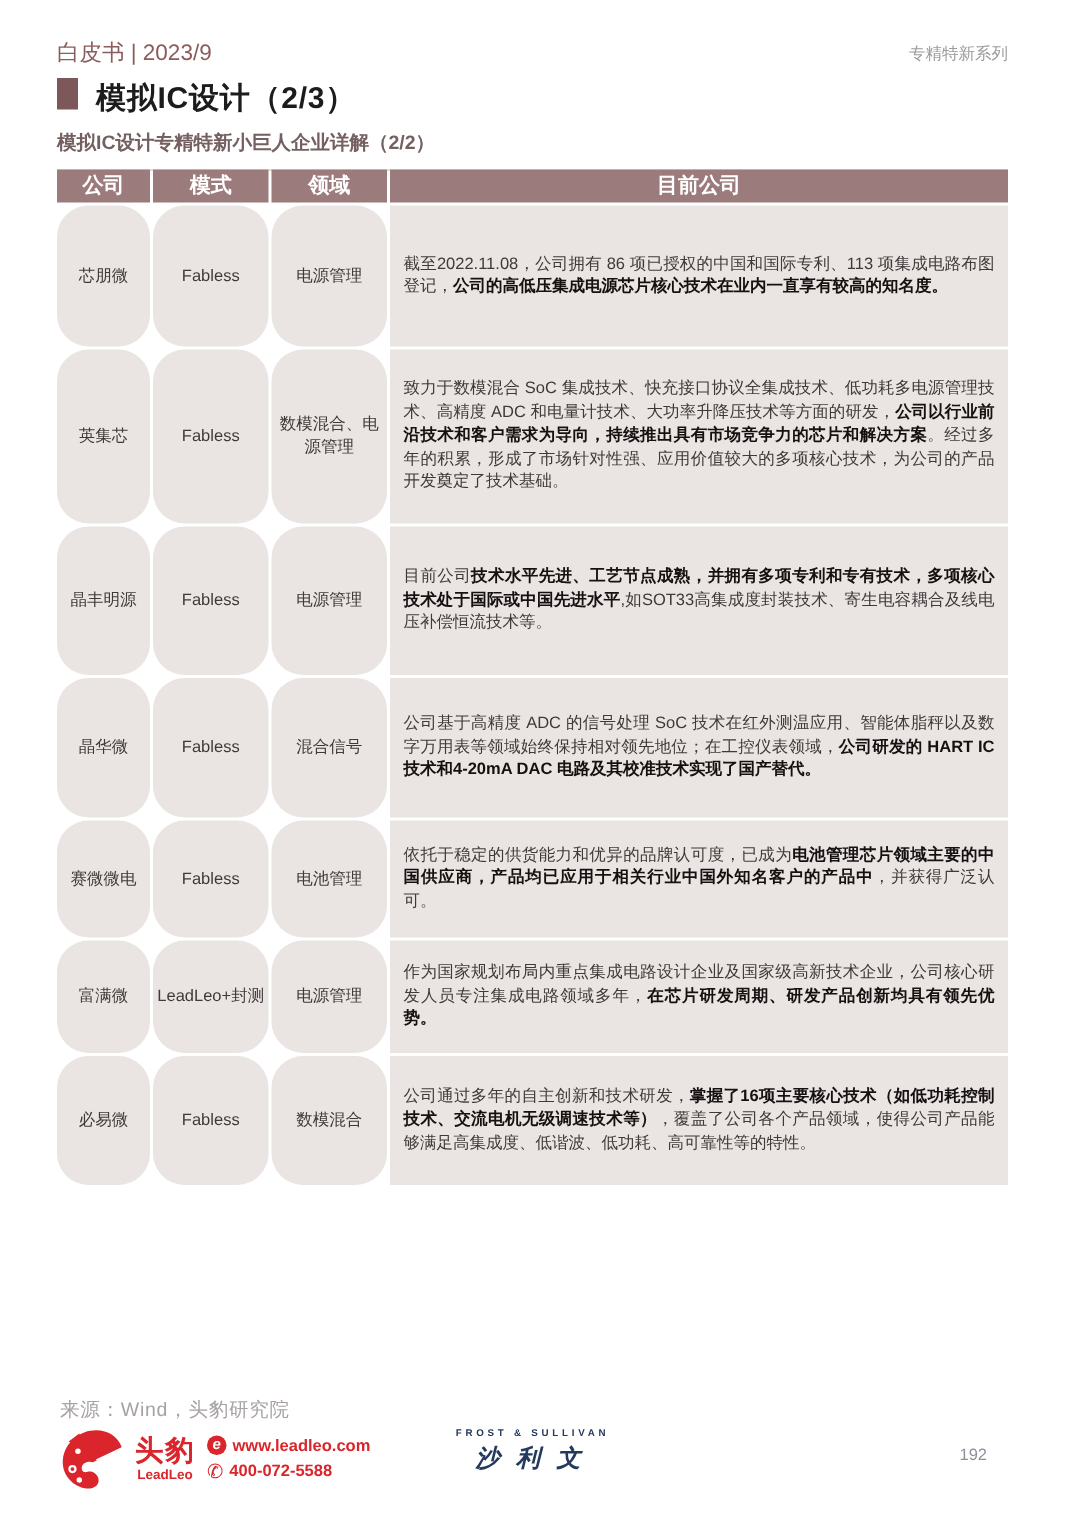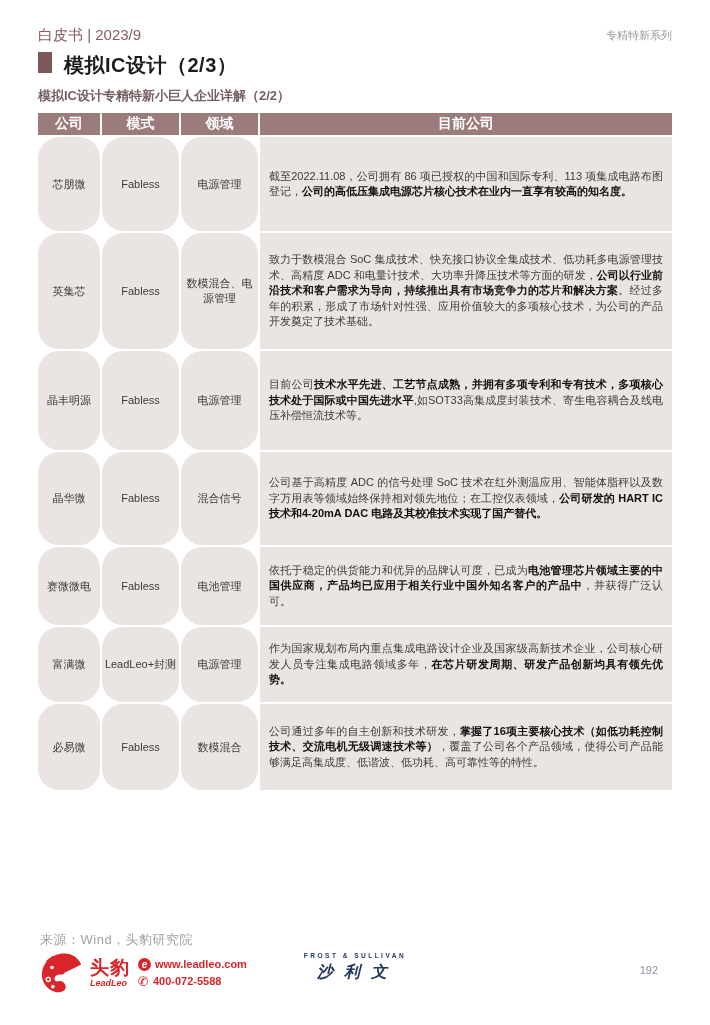--- a/index.html
+++ b/index.html
@@ -74,21 +74,21 @@
     position:absolute;top:931px;left:40px;
     font-size:13px;color:#a8a2a2;letter-spacing:.5px;
   }
   .footer-logos{position:absolute;top:948px;left:38px;right:38px;height:55px;}
   .leadleo{
     position:absolute;left:2px;top:4px;display:flex;align-items:center;gap:6px;
   }
   .leo-icon{width:44px;height:42px;}
   .leo-names{display:flex;flex-direction:column;line-height:1;margin-right:2px;}
   .leo-cn{font-size:19px;font-weight:bold;color:var(--red);letter-spacing:1px;text-align:center;}
-  .leo-en{font-size:9px;font-weight:bold;font-style:italic;color:var(--red);margin-top:2px;}
+  .leo-en{font-size:9px;font-weight:bold;color:var(--red);margin-top:2px;text-align:center;}
   .leo-contact{display:flex;flex-direction:column;gap:3px;}
   .leo-contact-row{display:flex;align-items:center;gap:4px;font-size:11px;color:var(--red);font-weight:bold;}
   .e-badge{
     display:inline-flex;align-items:center;justify-content:center;
     width:13px;height:13px;border-radius:50%;background:var(--red);
     color:#fff;font-size:10px;font-weight:bold;font-style:italic;
   }
   .phone-glyph{font-size:13px;color:var(--red);font-weight:normal;}
   .frost{
     position:absolute;left:50%;top:4px;transform:translateX(-50%);

